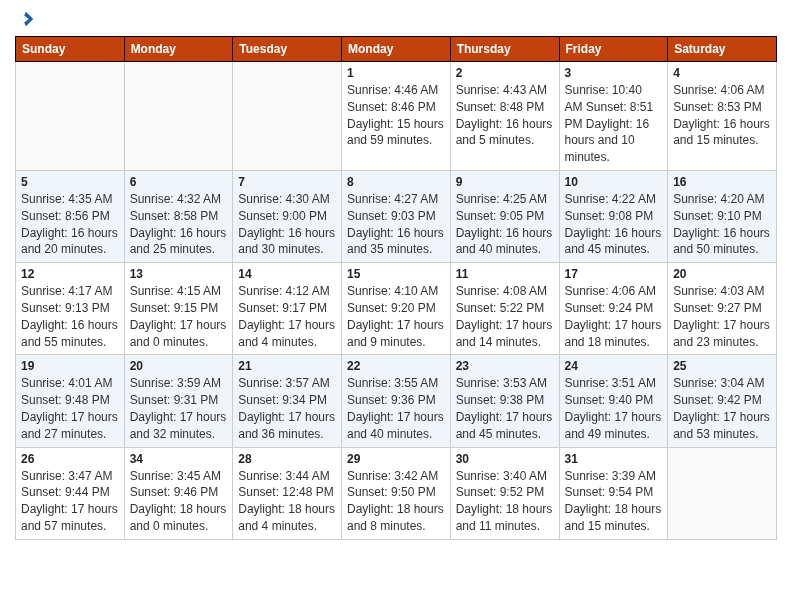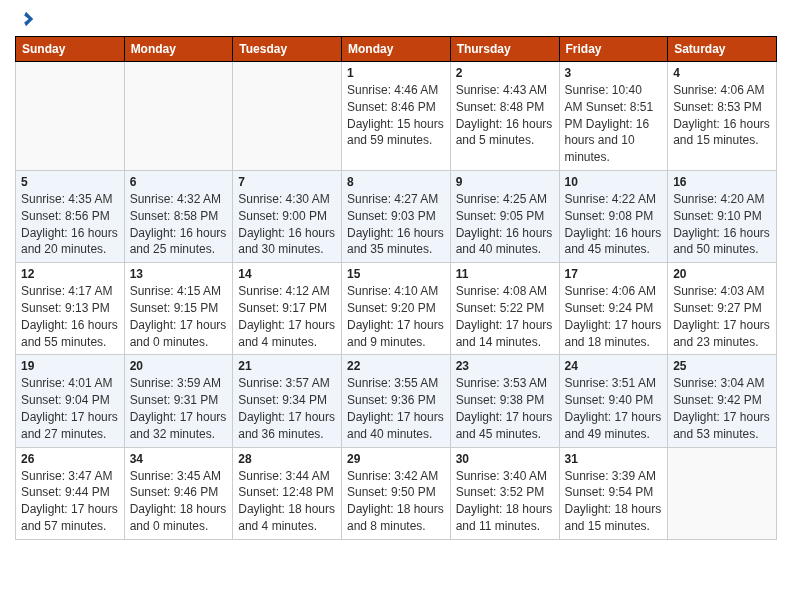--- a/index.html
+++ b/index.html
@@ -255,21 +255,21 @@
           <div class="day-info">Sunrise: 4:03 AM
 Sunset: 9:27 PM
 Daylight: 17 hours
 and 23 minutes.</div>
         </td>
       </tr>
       <tr>
         <td>
           <div class="day-num">19</div>
           <div class="day-info">Sunrise: 4:01 AM
-Sunset: 9:04 PM
+Sunset: 9:48 PM
 Daylight: 17 hours
 and 27 minutes.</div>
         </td>
         <td>
           <div class="day-num">20</div>
           <div class="day-info">Sunrise: 3:59 AM
 Sunset: 9:31 PM
 Daylight: 17 hours
 and 32 minutes.</div>
         </td>
@@ -334,21 +334,21 @@
         <td>
           <div class="day-num">29</div>
           <div class="day-info">Sunrise: 3:42 AM
 Sunset: 9:50 PM
 Daylight: 18 hours
 and 8 minutes.</div>
         </td>
         <td>
           <div class="day-num">30</div>
           <div class="day-info">Sunrise: 3:40 AM
-Sunset: 3:52 PM
+Sunset: 9:52 PM
 Daylight: 18 hours
 and 11 minutes.</div>
         </td>
         <td>
           <div class="day-num">31</div>
           <div class="day-info">Sunrise: 3:39 AM
 Sunset: 9:54 PM
 Daylight: 18 hours
 and 15 minutes.</div>
         </td>

